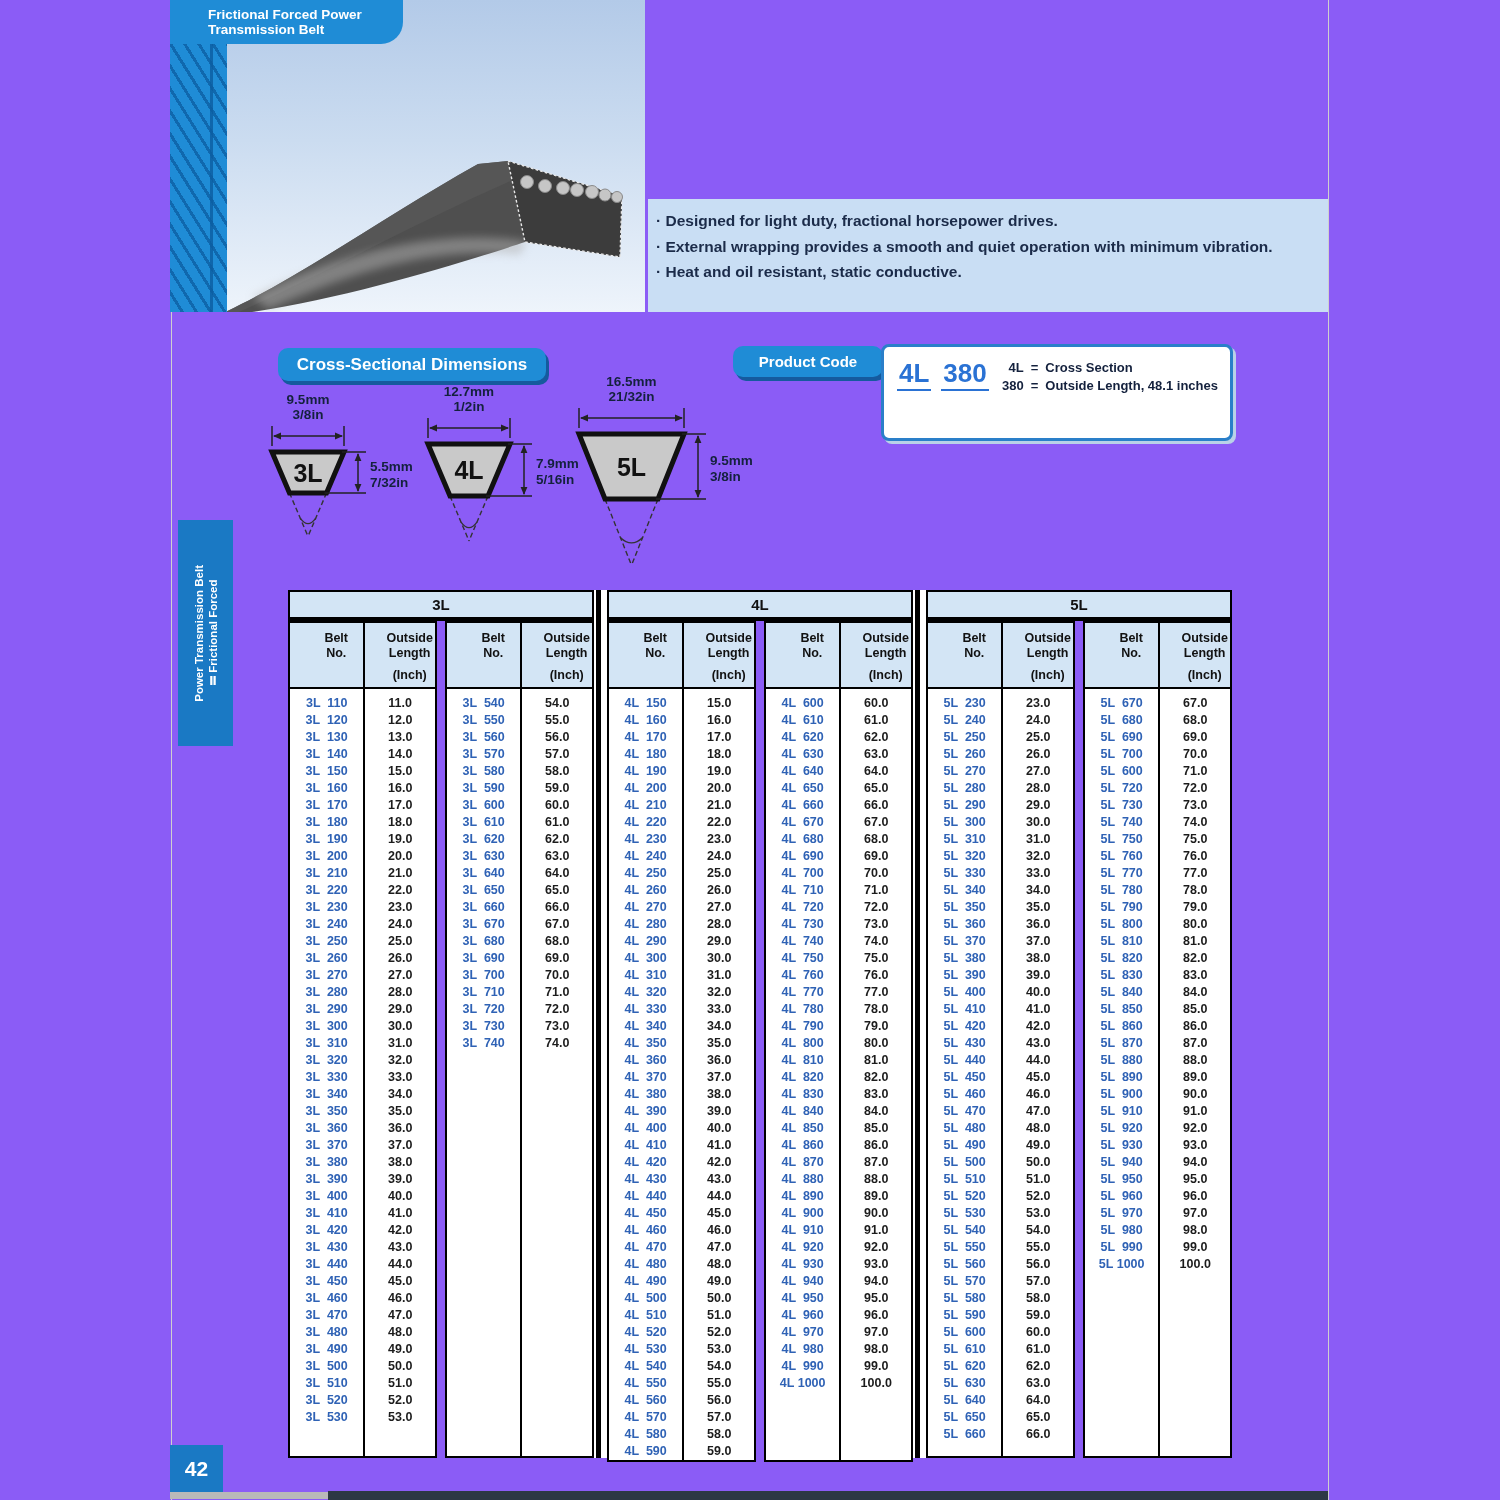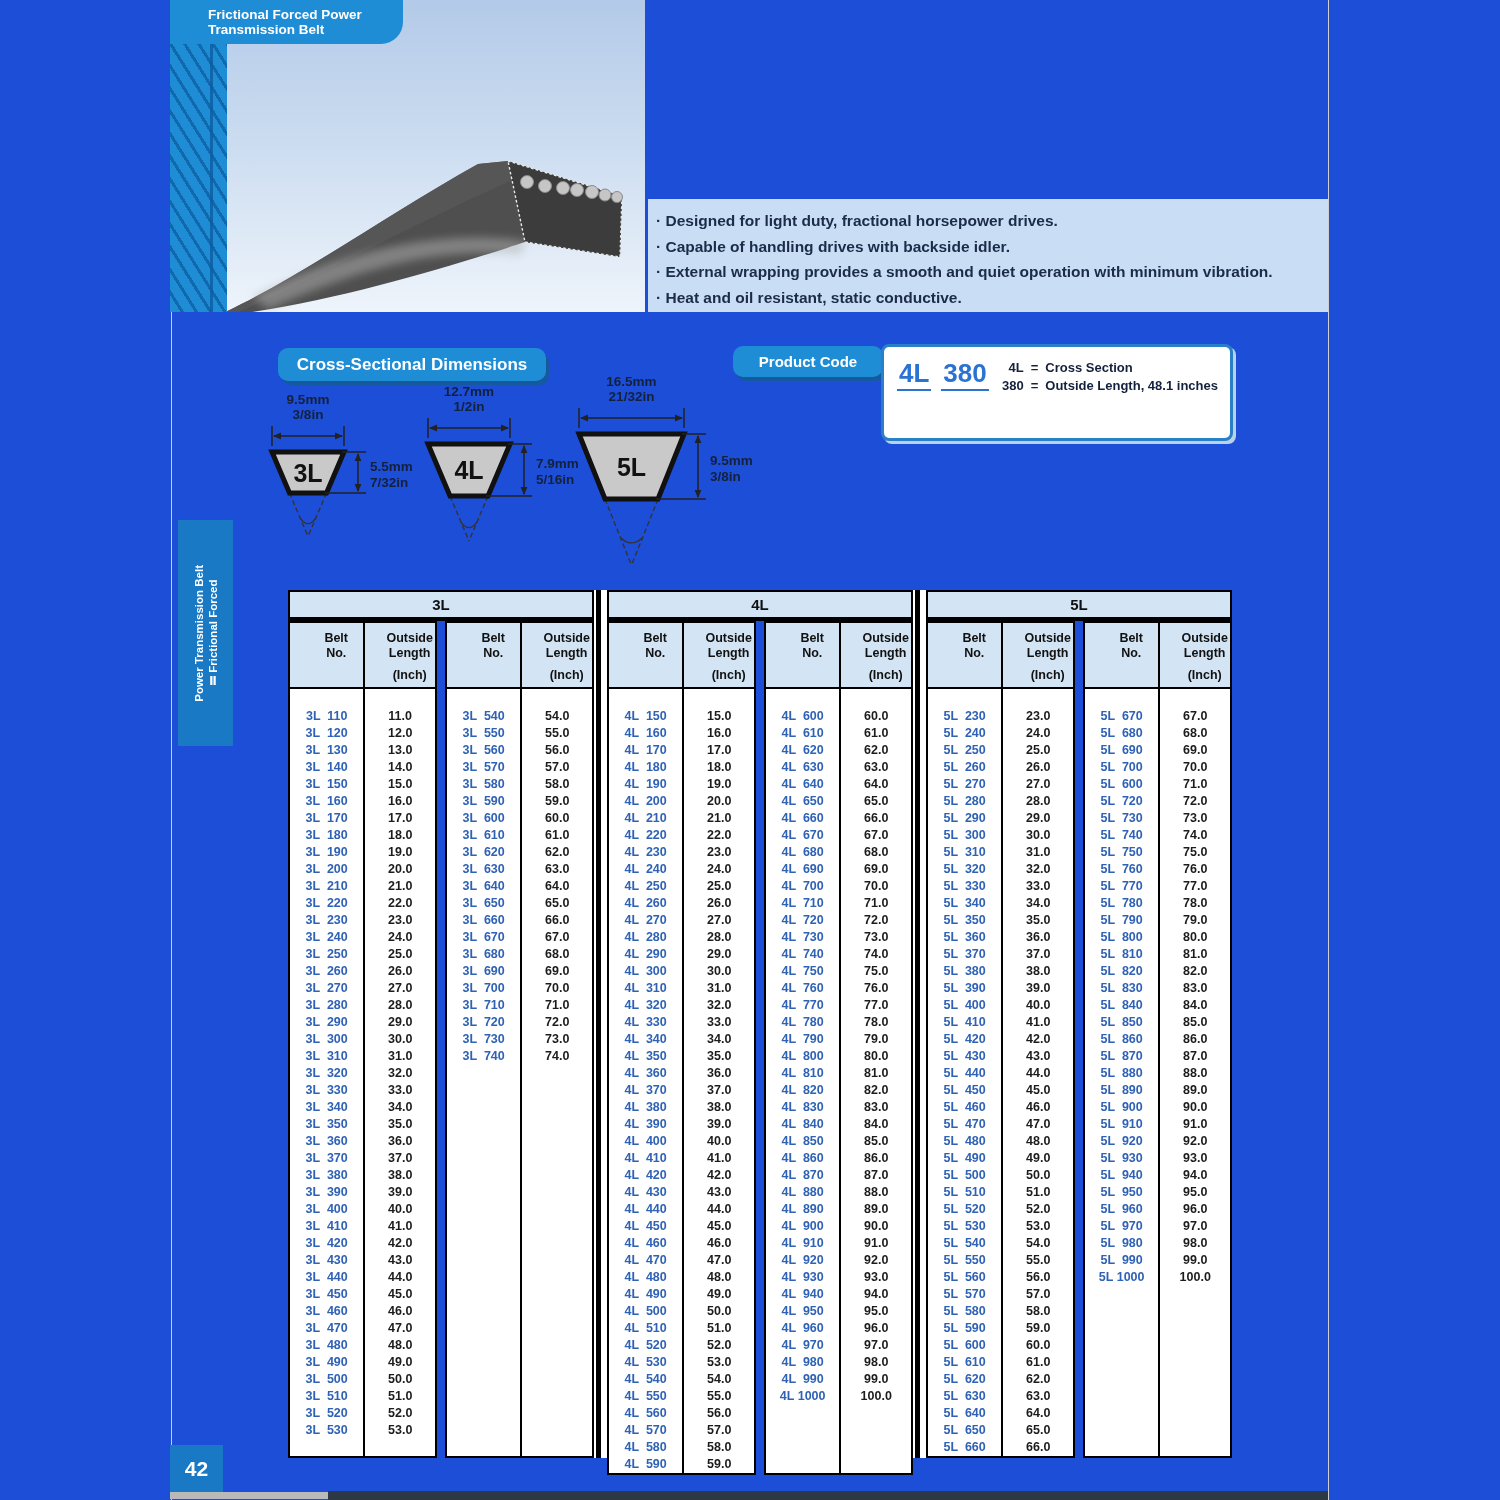--- a/index.html
+++ b/index.html
@@ -1,16 +1,16 @@
 <!DOCTYPE html>
 <html><head>
 <meta charset="utf-8">
 <style>
   html,body{margin:0;padding:0;background:#fff;}
-  .canvas{position:relative;width:1500px;height:1500px;background:#1d4ed8;overflow:hidden;
+  .canvas{position:relative;width:1500px;height:1500px;background:#8b5cf6;overflow:hidden;
           font-family:"Liberation Sans","DejaVu Sans",sans-serif;}
   .abs{position:absolute;}
   .edge{position:absolute;top:0;width:1px;height:1500px;background:#cfcfcf;}
 
   
   .hatch{left:170px;top:0;width:57px;height:312px;background:#1f8cd6;}
   .hatch .lines{position:absolute;inset:0;
      background:repeating-linear-gradient(58deg,rgba(11,92,160,0) 0 9px,rgba(11,92,160,.75) 9px 12px);}
   .hatch .vline{position:absolute;left:40px;top:0;width:3px;height:100%;background:rgba(11,92,160,.8);}
 
@@ -63,21 +63,21 @@
           border-bottom-width:4px;font-weight:700;font-size:15px;text-align:center;color:#111;}
   .gbody{flex:1;display:flex;gap:8px;}
   .tpair{flex:1;border:2.5px solid #000;border-top-width:2px;display:flex;flex-direction:column;min-width:0;background:#fff;}
   .phead{display:flex;height:64px;border-bottom:2.5px solid #000;background:#d3e5f5;}
   .hc{box-sizing:border-box;display:flex;flex-direction:column;align-items:center;padding-top:8px;
       font-size:12.5px;font-weight:700;line-height:14.5px;color:#111;padding-left:19px;}
   .hc.hb{width:52%;border-right:2px solid #000;}
   .hc.hl{width:48%;}
   .hc .unit{margin-top:8px;}
   .pbody{flex:1;display:flex;overflow:hidden;}
-  .col{box-sizing:border-box;padding-top:19px;overflow:hidden;}
+  .col{box-sizing:border-box;padding-top:6px;overflow:hidden;}
   .cbelt{width:52%;border-right:2px solid #000;}
   .clen{width:48%;}
   .trow{height:17px;line-height:17px;text-align:center;font-size:12.5px;white-space:pre;}
   .cbelt .trow{color:#2f62b5;font-weight:600;}
   .clen .trow{color:#1c1c1c;font-weight:700;}
   .gsep{width:13px;background:linear-gradient(to right,#fff 0 2px,#000 2px 7px,#fff 7px 13px);}
 
   
   .pageno{left:170px;top:1445px;width:53px;height:48px;background:#1a79c4;color:#fff;
           font-size:21px;font-weight:700;display:flex;align-items:center;justify-content:center;}
@@ -122,21 +122,20 @@
     <div class="vline"></div>
   </div>
   <div class="abs corner-tab">
     <div>Frictional Forced Power</div>
     <div>Transmission Belt</div>
   </div>
 
   <div class="abs features">
     <ul>
         <li>Designed for light duty, fractional horsepower drives.</li>
-        <li>Capable of handling drives with backside idler.</li>
         <li>External wrapping provides a smooth and quiet operation with minimum vibration.</li>
         <li>Heat and oil resistant, static conductive.</li>
       </ul>
   </div>
 
   <div class="abs pill cross">Cross-Sectional Dimensions</div>
   <div class="abs pill prod">Product Code</div>
 
   <div class="abs pbox">
     <div class="pc-code">

